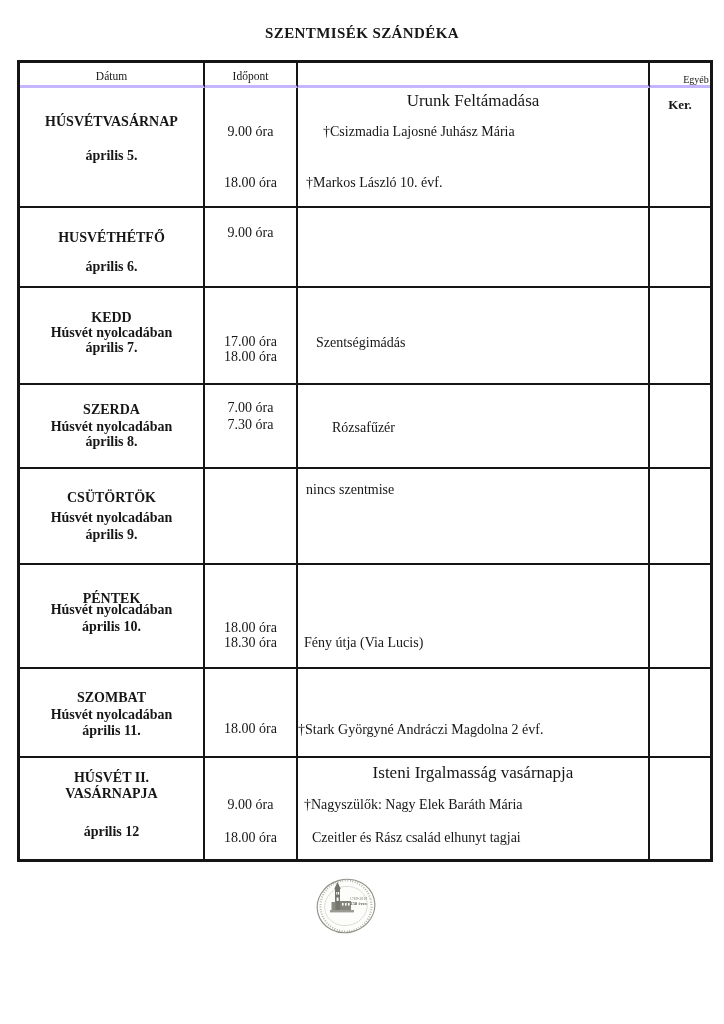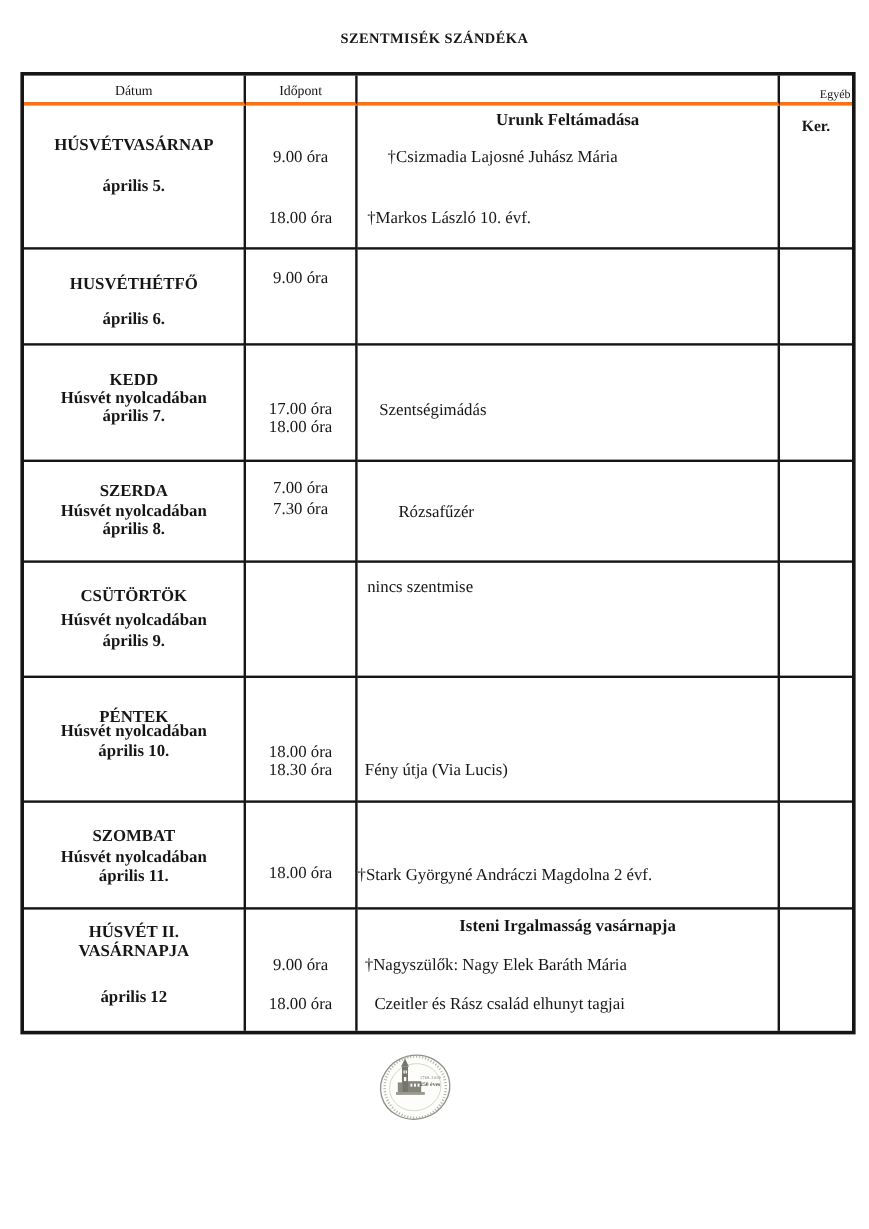--- a/index.html
+++ b/index.html
@@ -2,38 +2,38 @@
 <html><head>
 <meta charset="utf-8">
 <style>
   html,body{margin:0;padding:0;}
   body{
     width:724px;height:1024px;position:relative;background:#ffffff;
     font-family:"Liberation Serif", serif;color:#161616;overflow:hidden;
   }
   .doc-title{
     position:absolute;top:25px;left:0;width:724px;text-align:center;
-    font-size:12px;font-weight:bold;letter-spacing:.4px;
+    font-size:15px;font-weight:bold;letter-spacing:.4px;
   }
   .mass-table{
     position:absolute;left:17px;top:60px;width:696px;height:802px;
     box-sizing:border-box;border:3px solid #151515;background:#fff;
     display:grid;
     grid-template-columns:185px 93px 352px 1fr;
     grid-template-rows:25px 120px 80px 97px 84px 96px 104px 89px 1fr;
   }
   .cell{position:relative;box-sizing:border-box;border-right:2px solid #151515;border-bottom:2px solid #151515;}
   .cell.lastcol{border-right:none;}
   .cell.lastrow{border-bottom:none;}
-  .cell.hdr{border-bottom:3px solid #f97316;}
+  .cell.hdr{border-bottom:3px solid #c4b5fd;}
   .line{position:absolute;left:0;right:0;font-size:14px;line-height:17px;white-space:nowrap;}
   .day .line{text-align:center;font-weight:bold;}
   .time .line{text-align:center;}
   .content .line{text-align:left;}
-  .content .heading{text-align:center;font-weight:bold;font-size:14px;padding-left:0 !important;}
+  .content .heading{text-align:center;font-weight:normal;font-size:17px;padding-left:0 !important;}
   .hdr .line{text-align:center;font-size:11.5px;font-weight:normal;}
   .hdr .tiny{font-size:10px;margin-left:32px;}
   .ker{font-weight:bold;text-align:center;font-size:13px;}
   .seal{position:absolute;left:314px;top:875px;width:64px;height:62px;}
 </style>
 </head>
 <body>
 
 <div class="doc-title">SZENTMISÉK SZÁNDÉKA</div>
 

